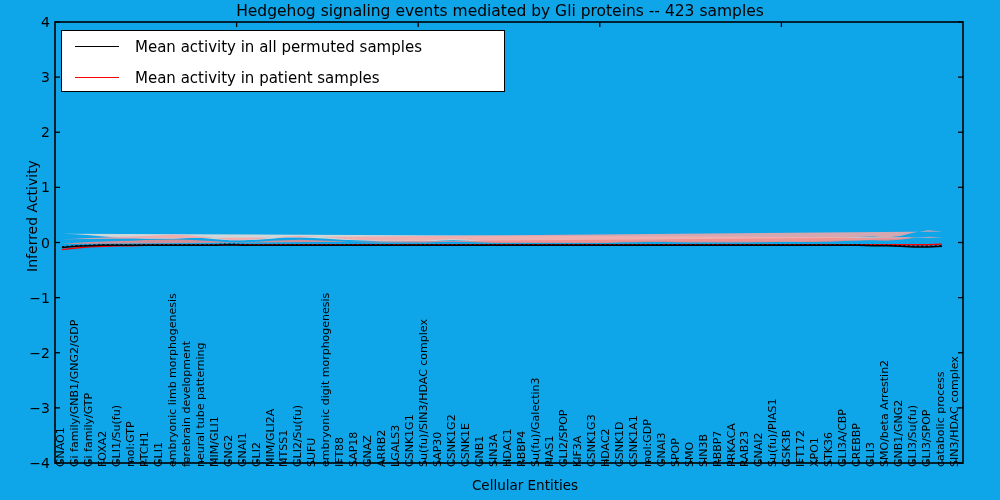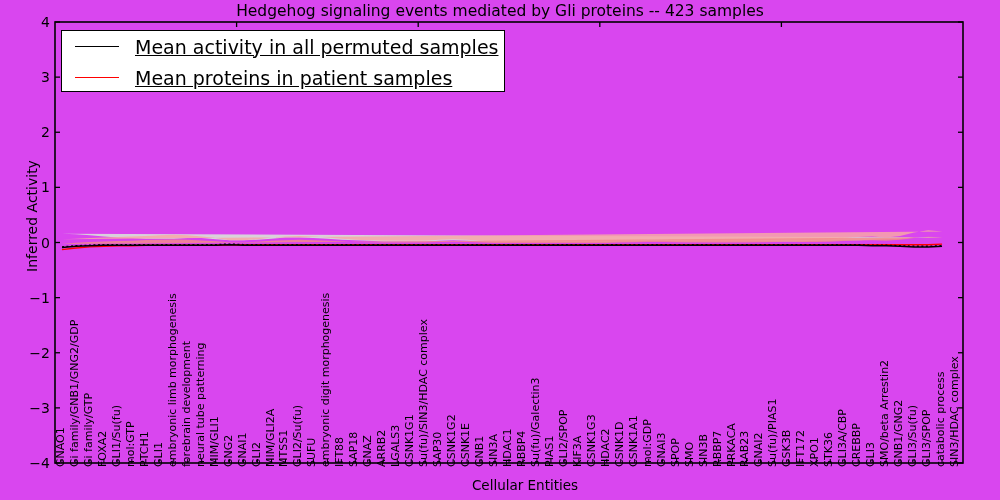--- a/index.html
+++ b/index.html
@@ -12,21 +12,21 @@
     height: 500px;
     font-family: "DejaVu Sans", sans-serif;
     overflow: hidden;
     position: relative;
   }
   #figure {
     position: absolute;
     left: 0; top: 0;
     width: 1000px;
     height: 500px;
-    background: #d946ef;
+    background: #0ea5e9;
   }
   #chart-title {
     position: absolute;
     left: 0;
     top: 2px;
     width: 1000px;
     text-align: center;
     font-size: 15.5px;
     color: #000000;
     letter-spacing: 0px;
@@ -113,24 +113,23 @@
   .legend-swatch {
     width: 44px;
     height: 0;
     border-top-width: 1.6px;
     border-top-style: solid;
     margin-left: 13px;
     margin-right: 16px;
     flex: none;
   }
   .legend-text {
-    font-size: 19px;
-    color: #000000;
-    white-space: nowrap;
-    text-decoration: underline;
+    font-size: 15px;
+    color: #000000;
+    white-space: nowrap;
   }
 </style>
 </head>
 <body>
 
 <div id="figure">
 
   <div id="chart-title">Hedgehog signaling events mediated by Gli proteins -- 423 samples</div>
 
   <svg id="plot-svg" width="1000" height="500">
@@ -314,17 +313,17 @@
   <div id="ylabel">Inferred Activity</div>
   <div id="xlabel">Cellular Entities</div>
 
   <div id="legend-box">
     <div class="legend-row" style="top:0px;">
       <span class="legend-swatch" style="border-top-color:#000000;"></span>
       <span class="legend-text">Mean activity in all permuted samples</span>
     </div>
     <div class="legend-row" style="top:31px;">
       <span class="legend-swatch" style="border-top-color:#ff0000;"></span>
-      <span class="legend-text">Mean proteins in patient samples</span>
+      <span class="legend-text">Mean activity in patient samples</span>
     </div>
   </div>
 
 </div>
 
 </body></html>

